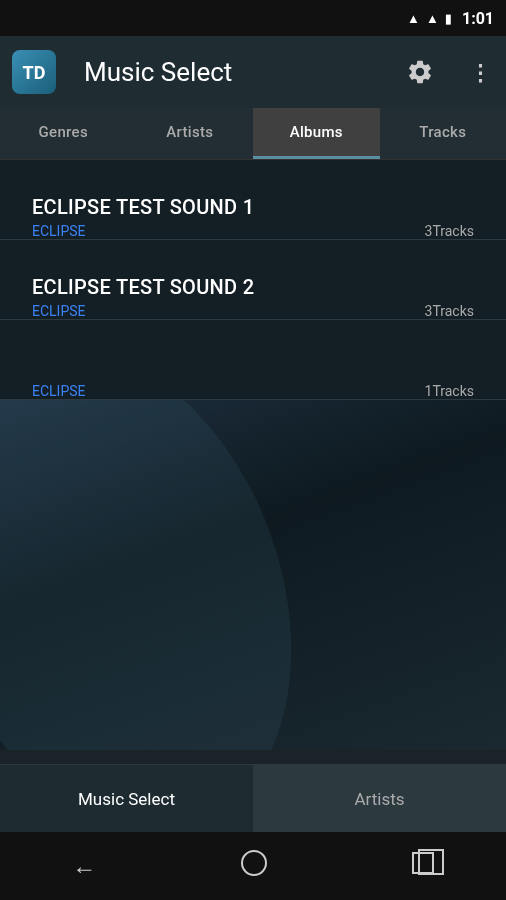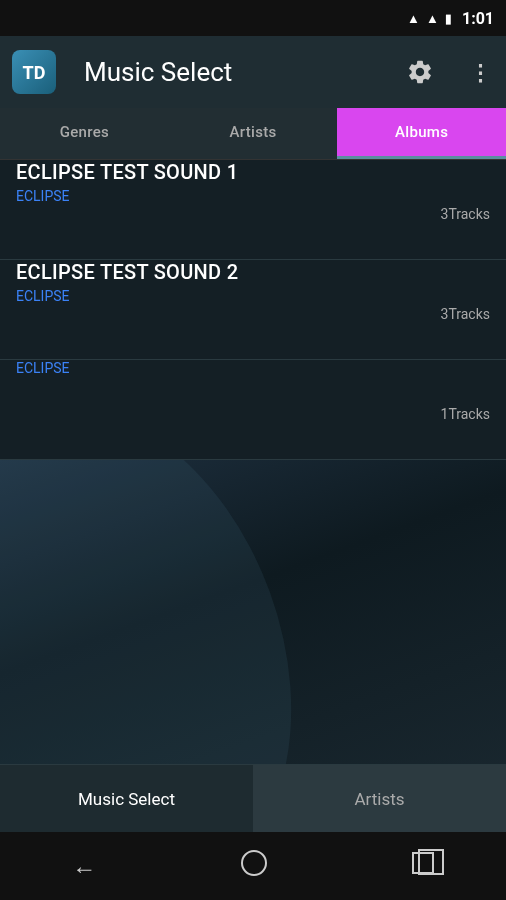--- a/index.html
+++ b/index.html
@@ -103,45 +103,45 @@
       justify-content: center;
       font-size: 15px;
       color: #aaa;
       cursor: pointer;
       border-bottom: 3px solid transparent;
       font-weight: 500;
       letter-spacing: 0.3px;
     }
     .tab.active {
       color: #fff;
-      background: #d946ef;
+      background: #404040;
       border-bottom: 3px solid #5a8fa0;
     }
 
     
     #content {
       width: 100%;
       background: transparent;
       position: relative;
     }
 
     
     #album-list {
       position: relative;
       z-index: 1;
     }
 
     .album-item {
       width: 100%;
-      height: 100px;
+      height: 80px;
       border-bottom: 1px solid #2a3a40;
       display: flex;
-      align-items: flex-start;
+      align-items: flex-end;
       justify-content: space-between;
-      padding: 0 16px;
+      padding: 0 32px;
       cursor: pointer;
       background: rgba(20, 30, 36, 0.85);
     }
     .album-info {
       display: flex;
       flex-direction: column;
       gap: 4px;
     }
     .album-name {
       font-size: 20px;
@@ -311,20 +311,23 @@
 <div id="tabs">
   <div class="tab">
     <span>Genres</span>
   </div>
   <div class="tab">
     <span>Artists</span>
   </div>
   <div class="tab active">
     <span>Albums</span>
   </div>
+  <div class="tab">
+    <span>Tracks</span>
+  </div>
 </div>
 
 <div id="content">
 
   <div id="album-list">
 
     <div class="album-item">
       <div class="album-info">
         <span class="album-name">ECLIPSE TEST SOUND 1</span>
         <span class="album-artist">ECLIPSE</span>

